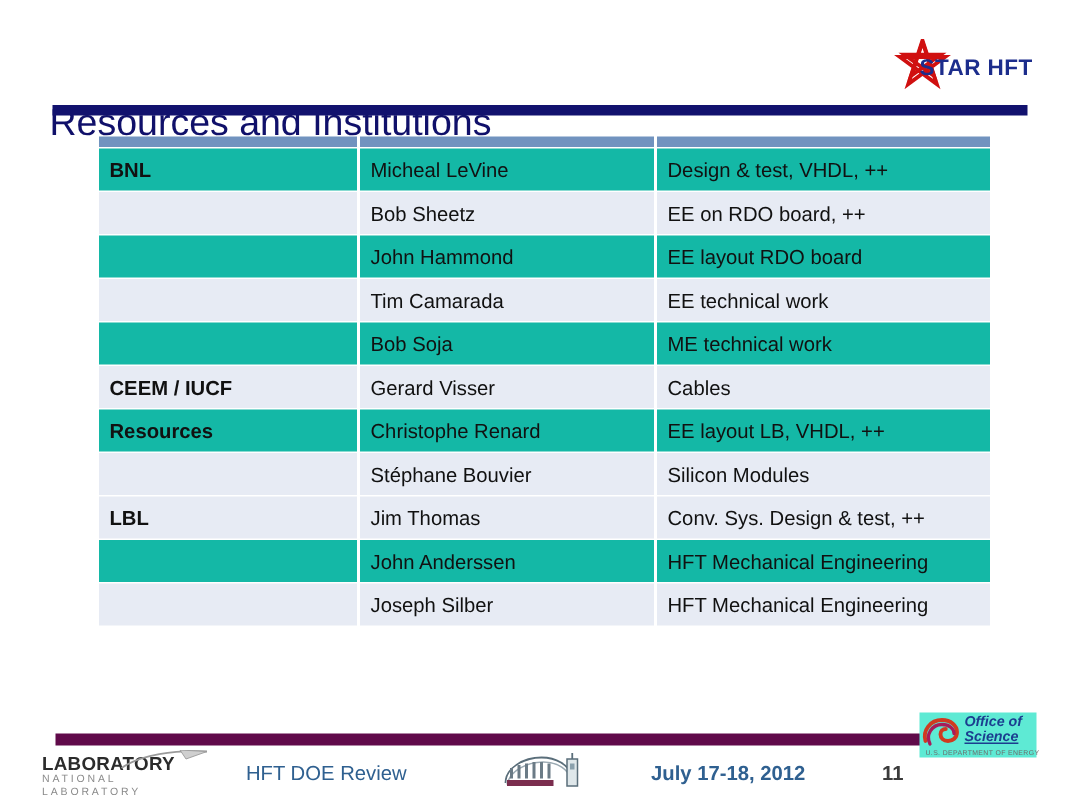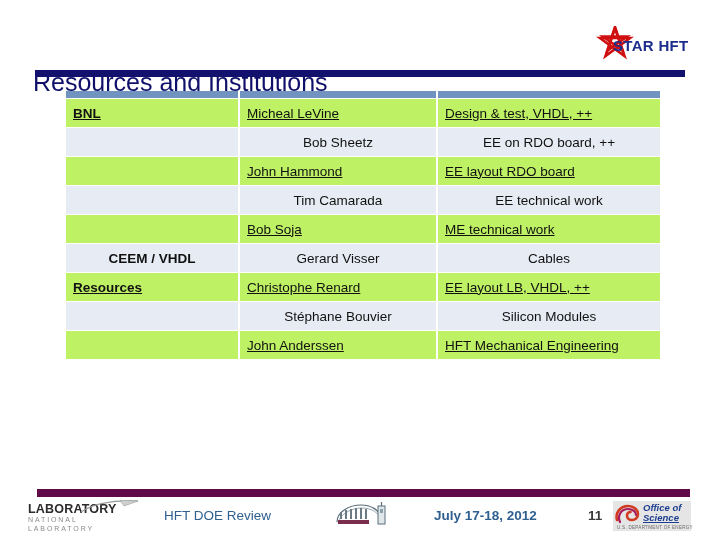--- a/index.html
+++ b/index.html
@@ -80,22 +80,22 @@
   #resources-table td {
     height: 28px;
     padding: 0 7px;
     font-size: 13.5px;
     color: #111111;
     vertical-align: middle;
     border: none;
     white-space: nowrap;
     overflow: hidden;
   }
-  tr.band-dark td { background: #bef264; text-decoration: underline; }
-  tr.band-light td { background: #e7ebf4; text-align: center; }
+  tr.band-dark td { background: #14b8a6; }
+  tr.band-light td { background: #e7ebf4; }
   td.inst { font-weight: bold; }
 
   
   #footer-rule {
     position: absolute;
     left: 37px;
     top: 489px;
     width: 653px;
     height: 8px;
     background: #600a4a;
@@ -162,24 +162,24 @@
     left: 588px;
     top: 508px;
     font-size: 13.5px;
     font-weight: bold;
     color: #3b3b3b;
   }
 
   #doe-logo {
     position: absolute;
     left: 613px;
-    top: 501px;
+    top: 475px;
     width: 78px;
     height: 30px;
-    background: #e5e5e5;
+    background: #5eead4;
   }
   #doe-swirl {
     position: absolute;
     left: 1px;
     top: 2px;
     width: 26px;
     height: 21px;
   }
   #doe-office {
     position: absolute;
@@ -261,37 +261,47 @@
         <td class="inst"></td>
         <td>Tim Camarada</td>
         <td>EE technical work</td>
       </tr>
       <tr class="band-dark">
         <td class="inst"></td>
         <td>Bob Soja</td>
         <td>ME technical work</td>
       </tr>
       <tr class="band-light">
-        <td class="inst">CEEM / VHDL</td>
+        <td class="inst">CEEM / IUCF</td>
         <td>Gerard Visser</td>
         <td>Cables</td>
       </tr>
       <tr class="band-dark">
         <td class="inst">Resources</td>
         <td>Christophe Renard</td>
         <td>EE layout LB, VHDL, ++</td>
       </tr>
       <tr class="band-light">
         <td class="inst"></td>
         <td>Stéphane Bouvier</td>
         <td>Silicon Modules</td>
       </tr>
+      <tr class="band-light">
+        <td class="inst">LBL</td>
+        <td>Jim Thomas</td>
+        <td>Conv.  Sys. Design &amp; test, ++</td>
+      </tr>
       <tr class="band-dark">
         <td class="inst"></td>
         <td>John Anderssen</td>
+        <td>HFT Mechanical Engineering</td>
+      </tr>
+      <tr class="band-light">
+        <td class="inst"></td>
+        <td>Joseph Silber</td>
         <td>HFT Mechanical Engineering</td>
       </tr>
     </tbody>
 </table>
 
 <div id="footer-rule"></div>
 
 <div id="bnl-logo">
   <svg id="bnl-swoosh" viewBox="0 0 60 13">
     <path d="M1,12 C14,3 36,0 58,1" fill="none" stroke="#9a9a9a" stroke-width="1.2"></path>

